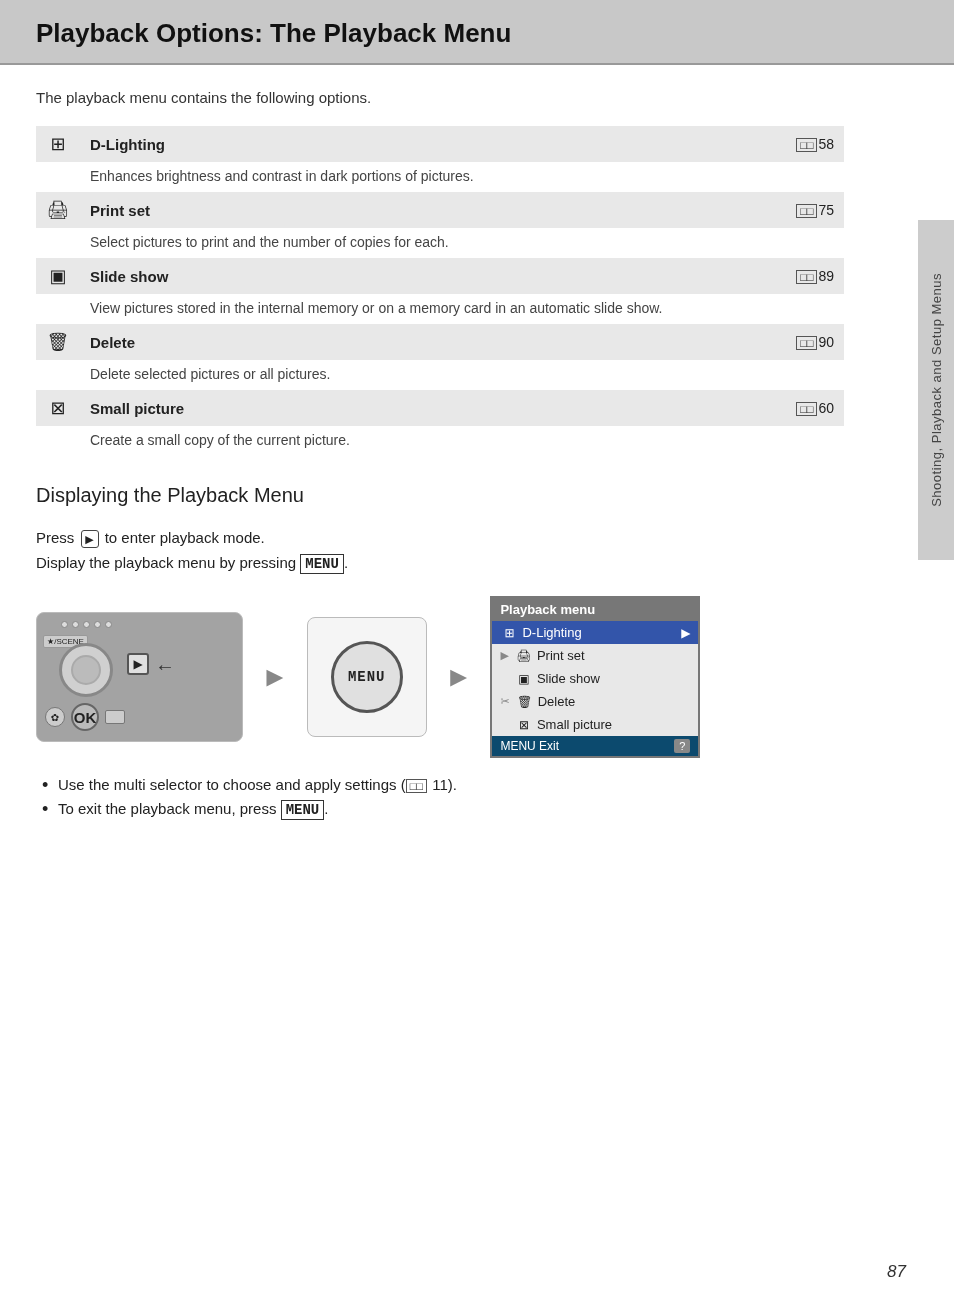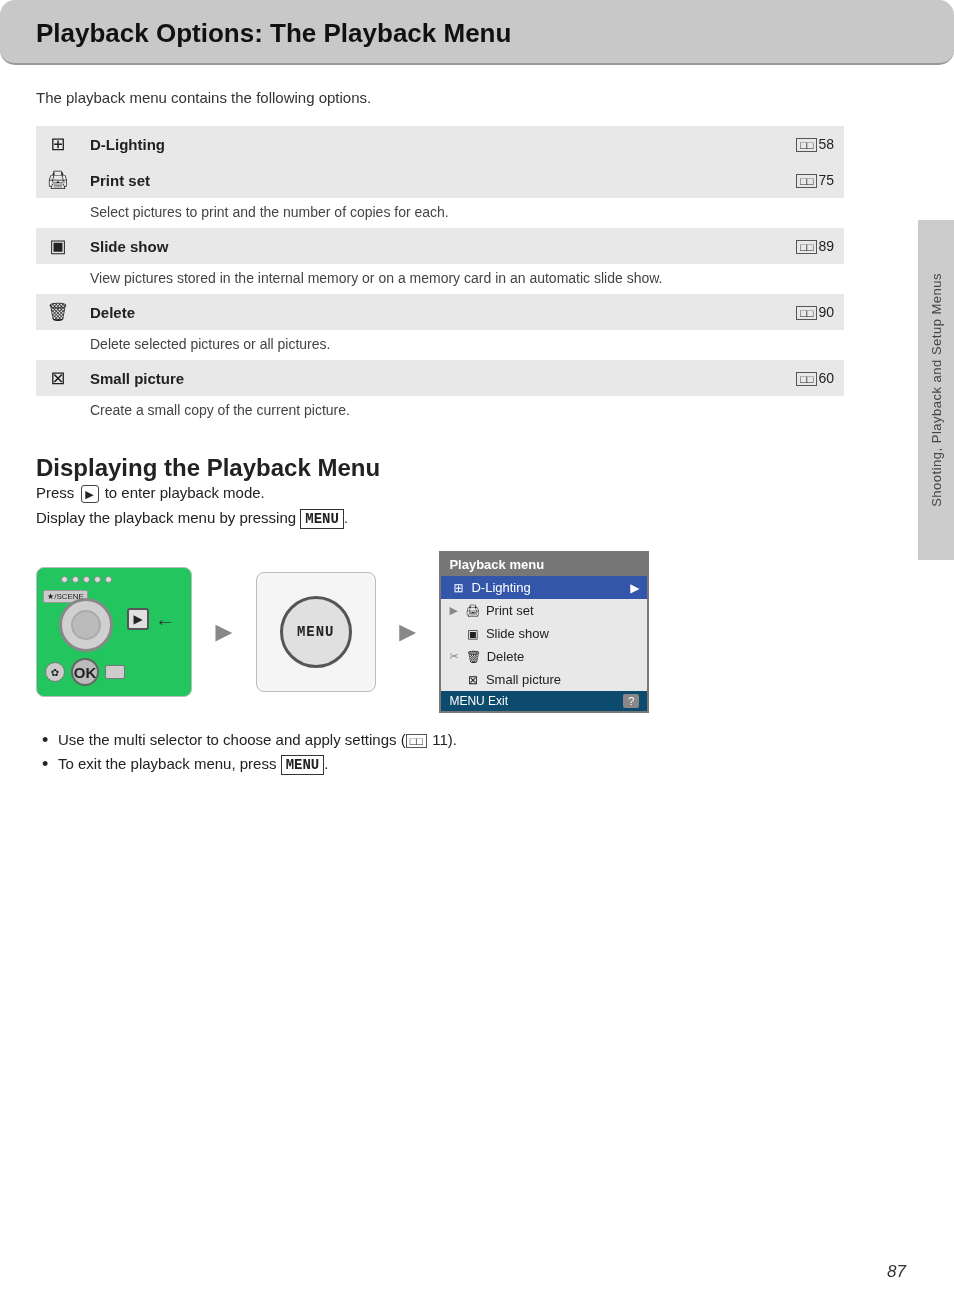--- a/index.html
+++ b/index.html
@@ -11,21 +11,20 @@
       font-size: 15px;
       color: #222;
       position: relative;
     }
 
     
     .page-header {
       background: #c8c8c8;
       padding: 18px 36px 14px 36px;
       border-bottom: 2px solid #999;
-      border-radius: 15px;
     }
     .page-header h1 {
       font-size: 26px;
       font-weight: bold;
       color: #111;
     }
 
     
     .main-content {
       padding: 24px 36px 24px 36px;
@@ -71,23 +70,23 @@
     }
     .options-table .desc-cell {
       padding: 6px 10px 8px 54px;
       font-size: 14px;
       color: #444;
       colspan: 3;
     }
 
     
     .section-heading {
-      font-size: 24px;
-      font-weight: bold;
-      margin-bottom: 2px;
+      font-size: 20px;
+      font-weight: normal;
+      margin-bottom: 22px;
       margin-top: 4px;
     }
 
     .press-text {
       font-size: 15px;
       margin-bottom: 6px;
     }
     .menu-bold {
       font-weight: bold;
       font-family: 'Courier New', monospace;
@@ -117,25 +116,25 @@
       gap: 0;
     }
     .diagram-arrow {
       font-size: 28px;
       color: #888;
       margin: 0 18px;
     }
 
     
     .camera-diagram {
-      width: 156px;
+      width: 207px;
       height: 130px;
       border: 1.5px solid #bbb;
       border-radius: 8px;
-      background: #22c55e;
+      background: #a3a3a3;
       position: relative;
       overflow: hidden;
       flex-shrink: 0;
     }
     .camera-top-dots {
       display: flex;
       gap: 4px;
       position: absolute;
       top: 8px;
       left: 24px;
@@ -362,20 +361,23 @@
   <table class="options-table">
     <tbody>
 
       <tr class="option-row">
         <td class="icon-cell">⊞</td>
         <td class="label-cell">D-Lighting</td>
         <td class="ref-cell">
           <span class="ref-book">□□</span><span>58</span>
         </td>
       </tr>
+      <tr class="desc-row">
+        <td colspan="3" class="desc-cell">Enhances brightness and contrast in dark portions of pictures.</td>
+      </tr>
 
       <tr class="option-row">
         <td class="icon-cell">🖨</td>
         <td class="label-cell">Print set</td>
         <td class="ref-cell">
           <span class="ref-book">□□</span><span>75</span>
         </td>
       </tr>
       <tr class="desc-row">
         <td colspan="3" class="desc-cell">Select pictures to print and the number of copies for each.</td>

